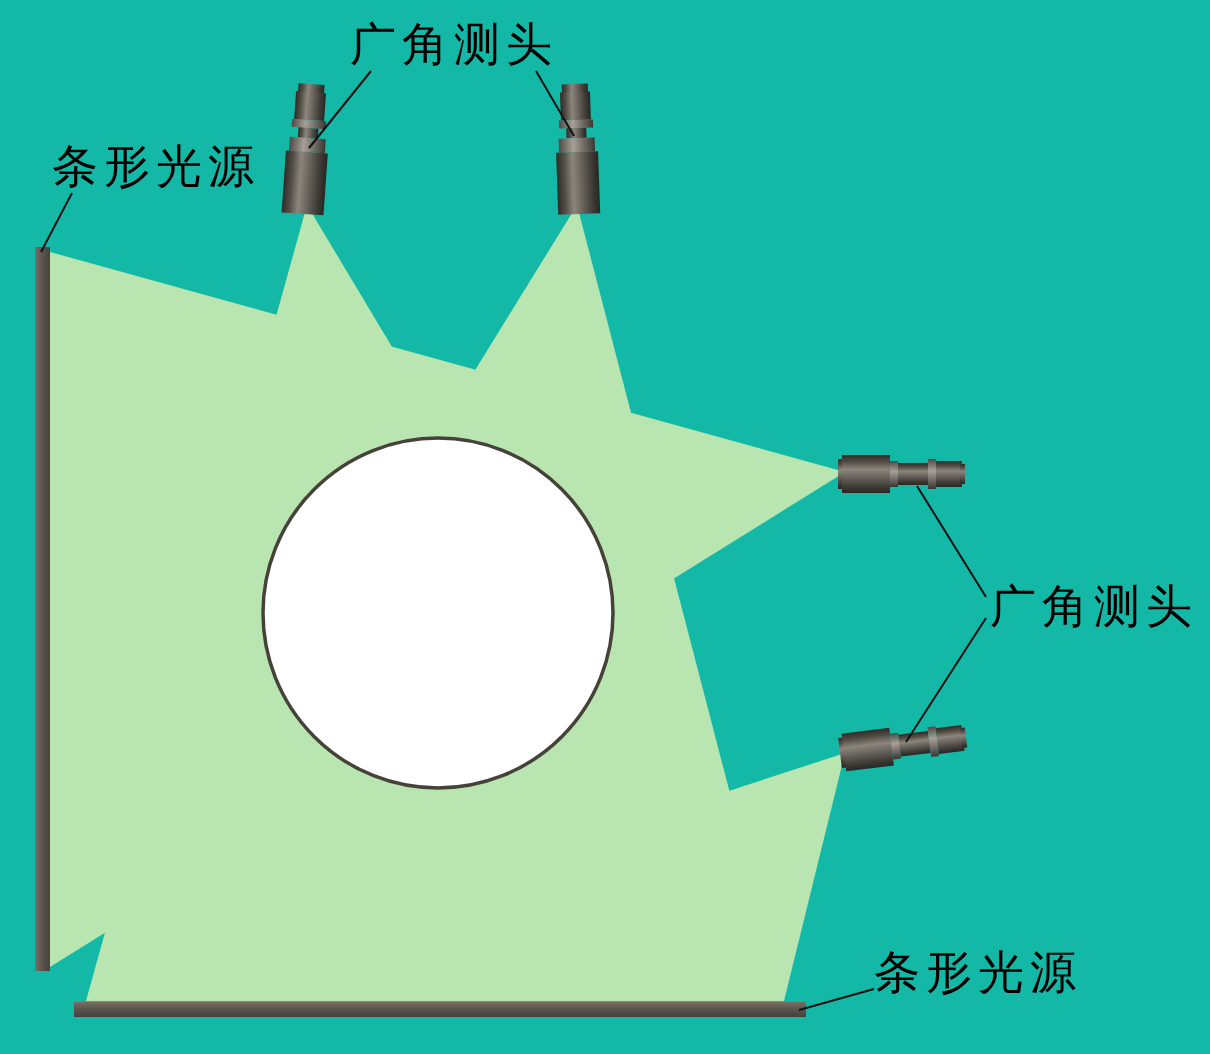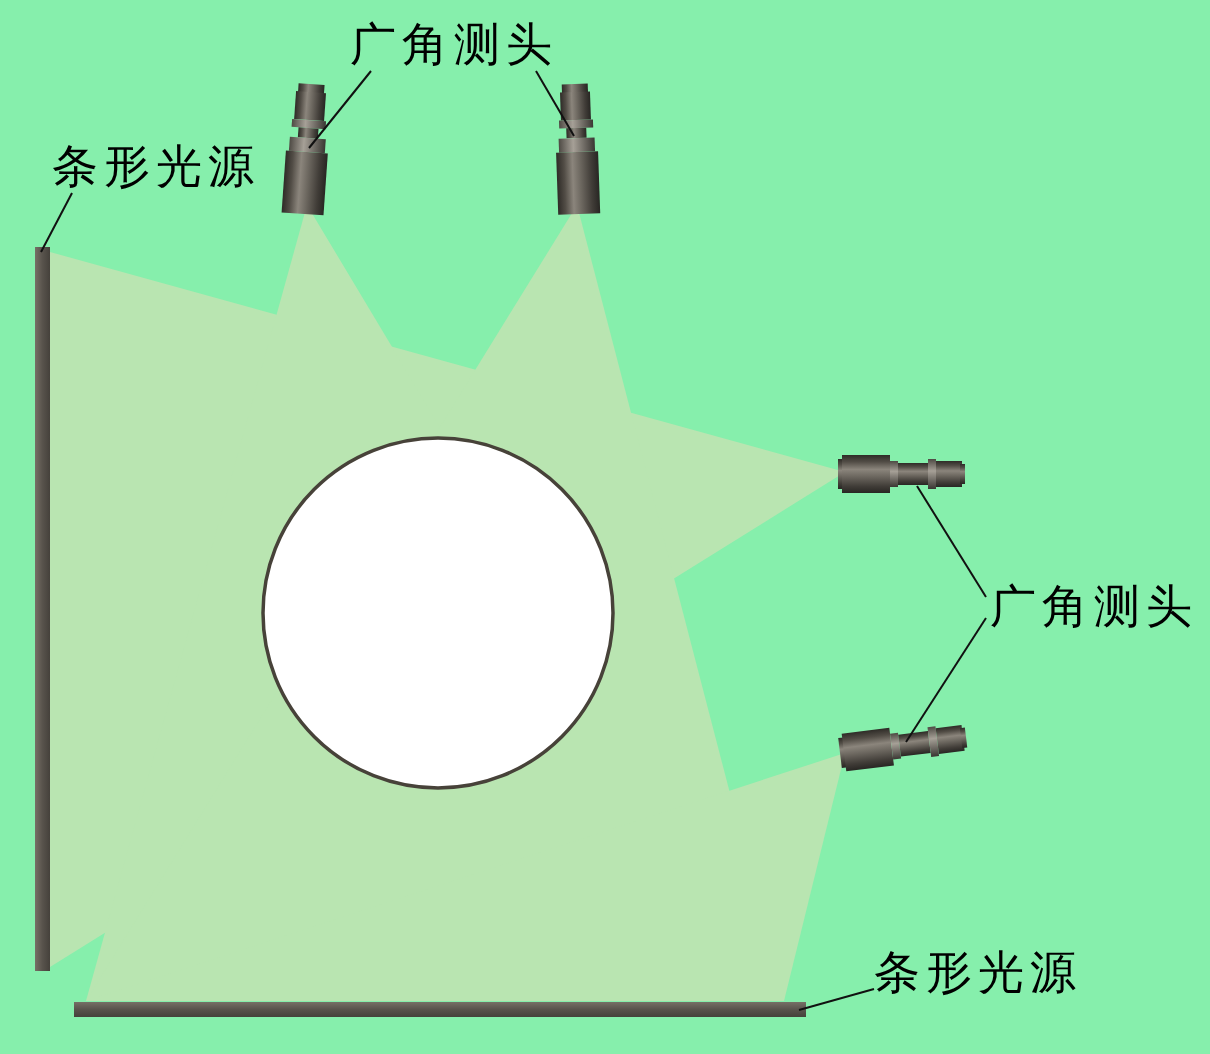--- a/index.html
+++ b/index.html
@@ -1,20 +1,20 @@
 <!DOCTYPE html>
 <html><head>
 <meta charset="utf-8">
 <style>
   html, body { margin: 0; padding: 0; background: #ffffff; }
   .stage {
     position: relative;
     width: 1210px;
     height: 1054px;
-    background: #86efac;
+    background: #14b8a6;
     overflow: hidden;
     font-family: "Liberation Serif", serif;
   }
   .stage svg { position: absolute; left: 0; top: 0; }
   .label {
     position: absolute;
     font-family: "Liberation Serif", serif;
     font-size: 46px;
     letter-spacing: 6px;
     color: #000000;

